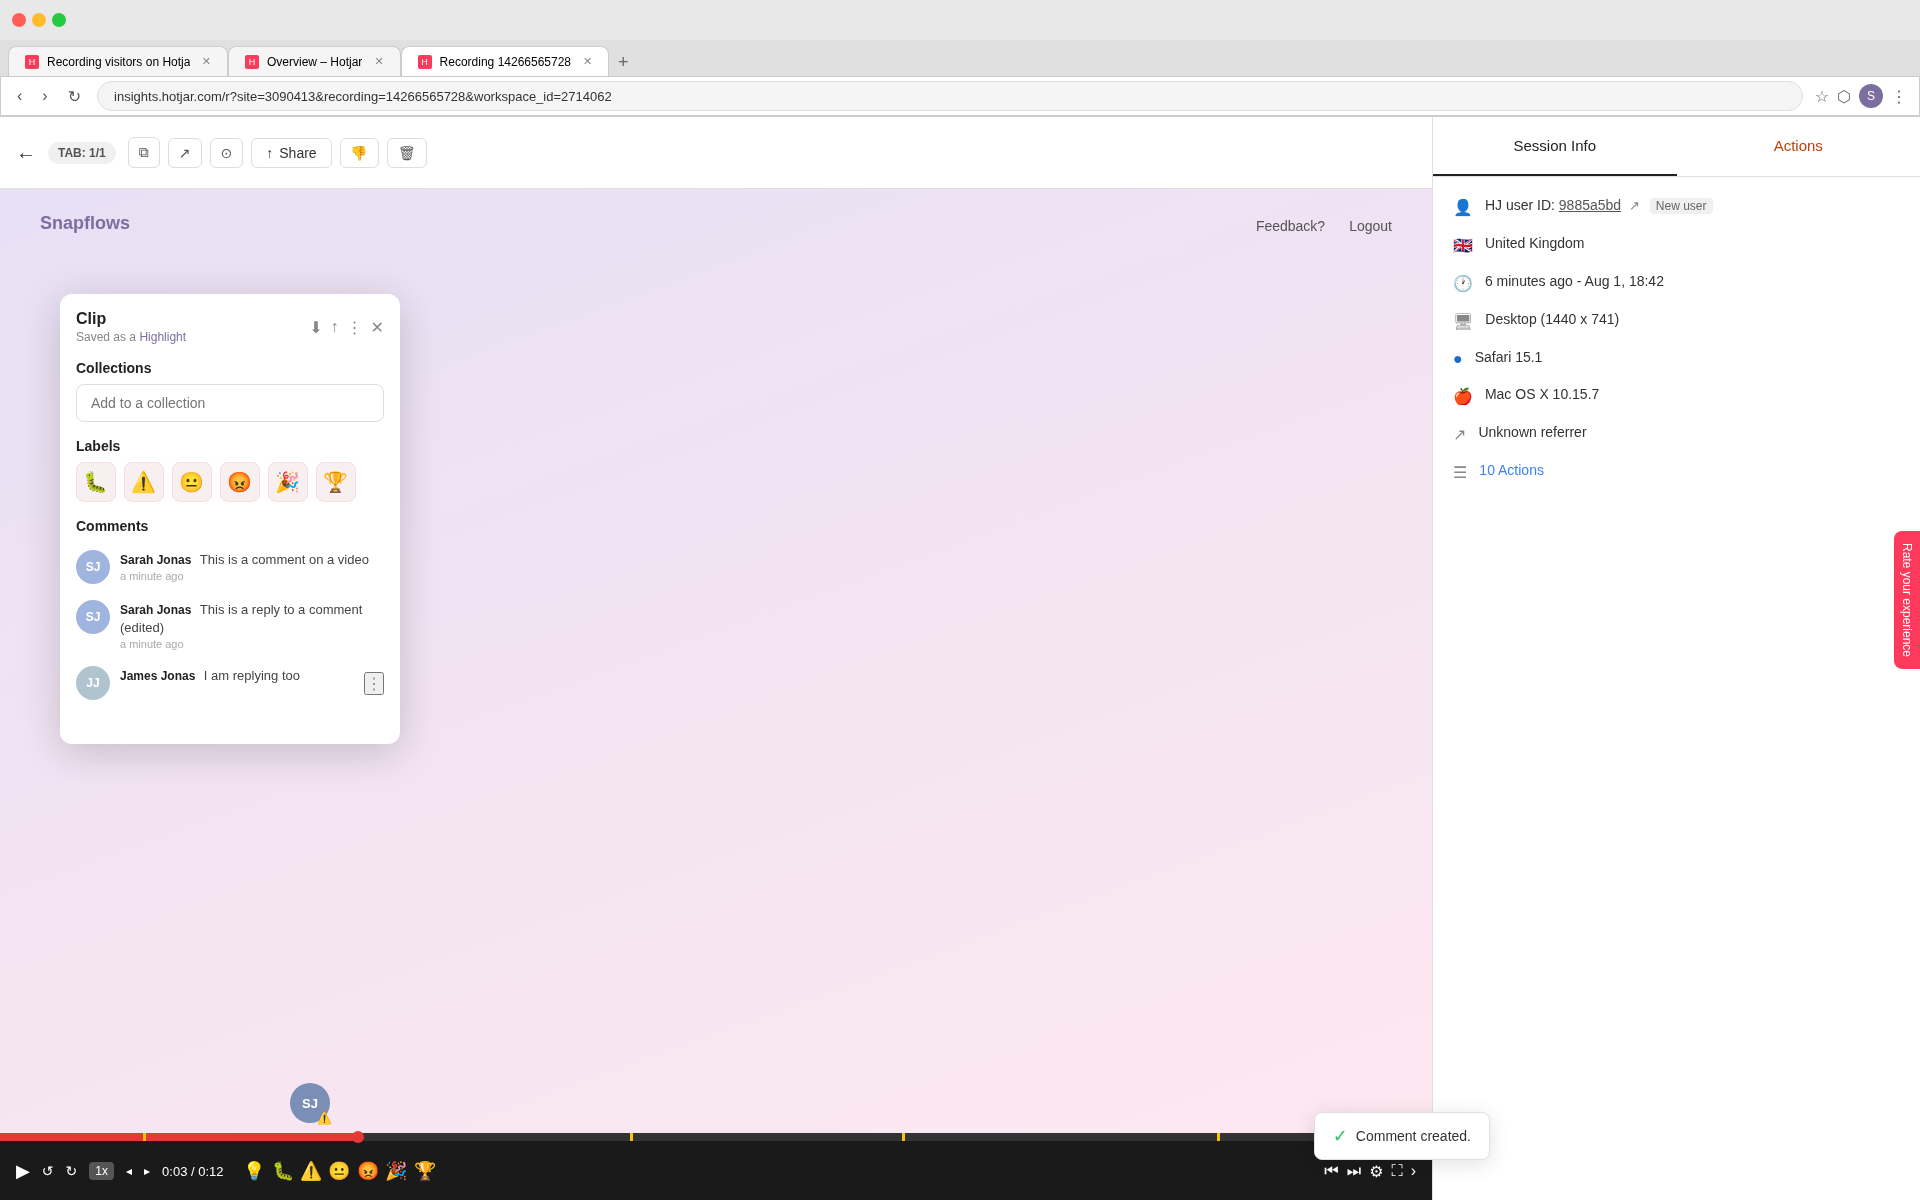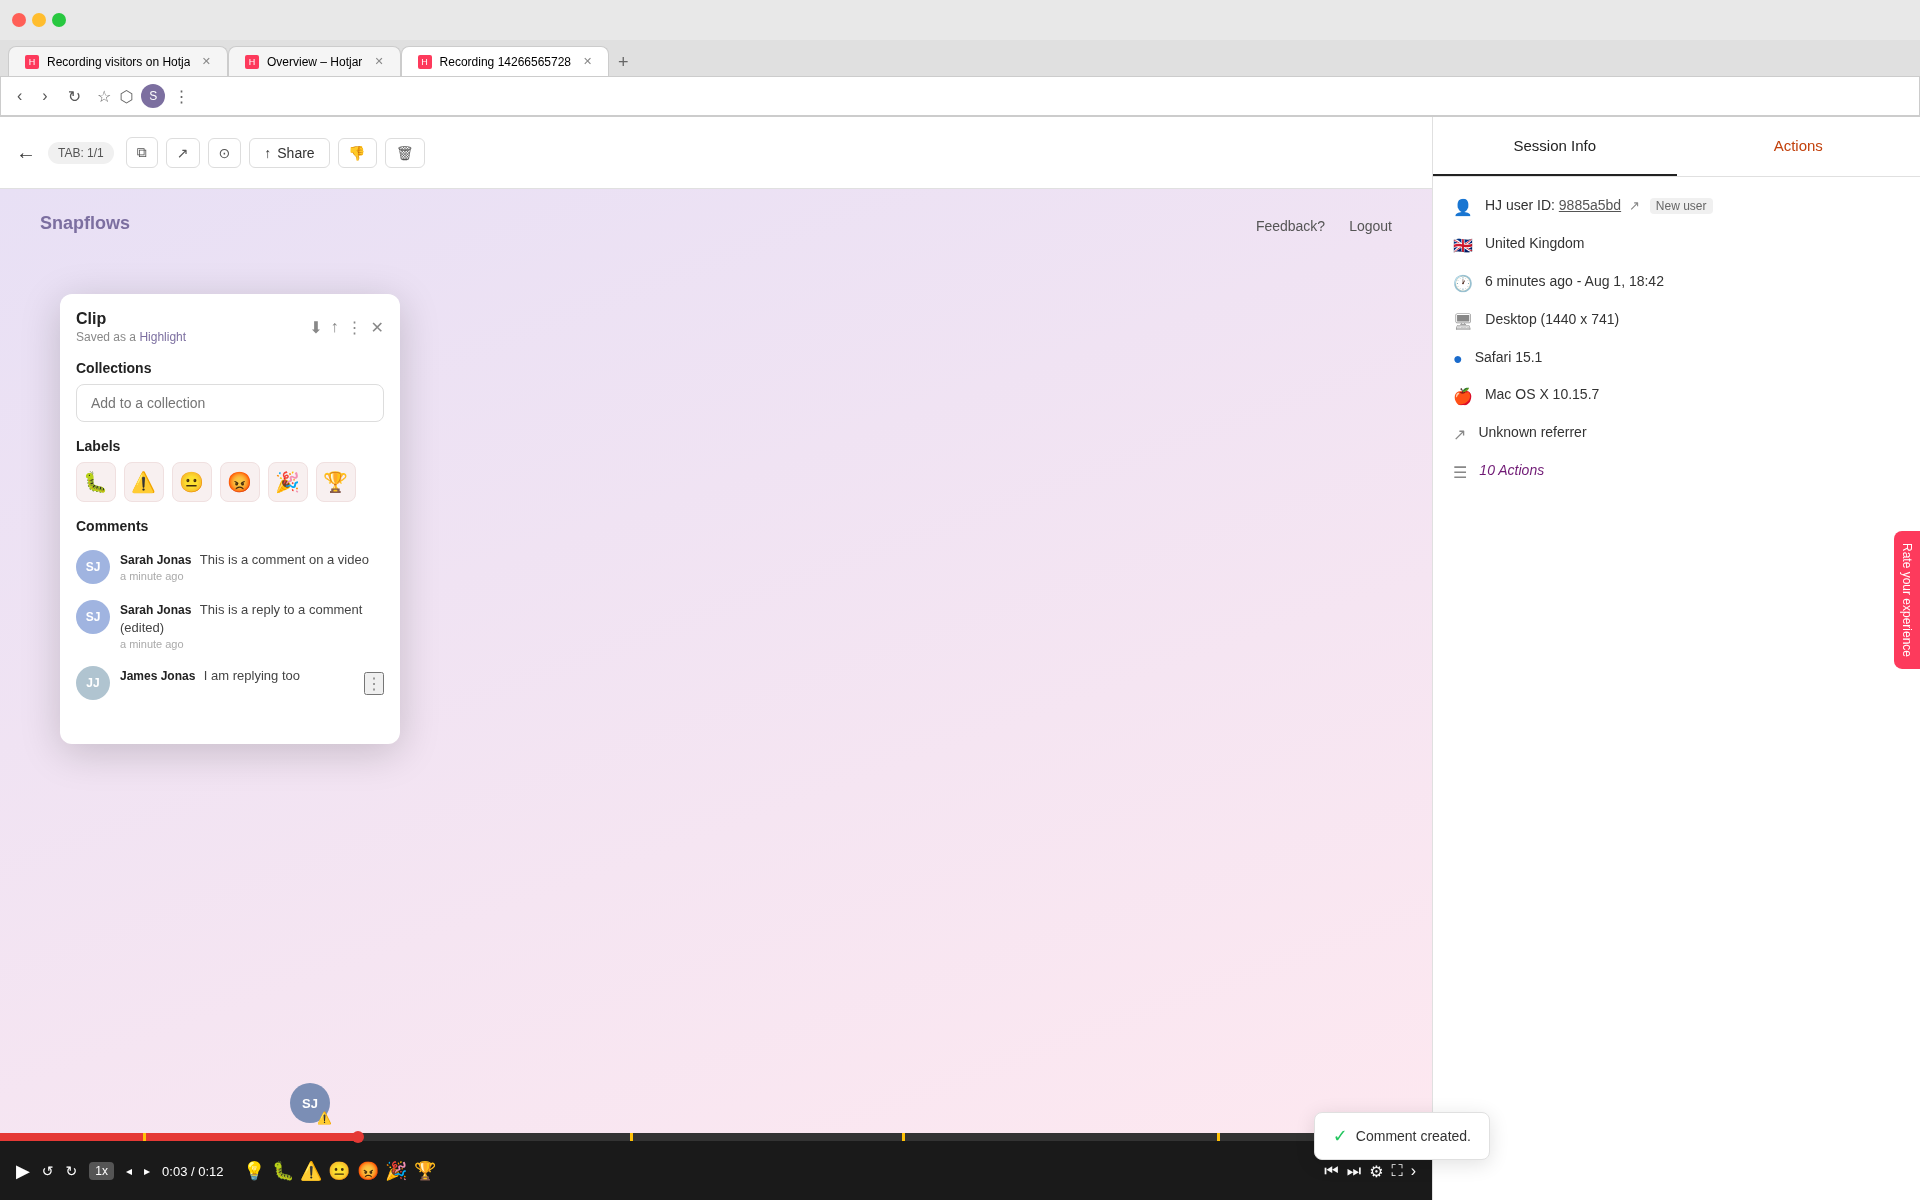--- a/index.html
+++ b/index.html
@@ -30,21 +30,21 @@
 
     
     .main-layout { display: flex; width: 1920px; height: calc(1200px - 116px); }
 
     
     .player-area { flex: 1; display: flex; flex-direction: column; background: #f8f5f5; position: relative; }
 
     
     .recording-header { background: #fff; border-bottom: 1px solid #e0e0e0; height: 72px; display: flex; align-items: center; padding: 0 16px; gap: 12px; }
     .back-btn { background: none; border: none; cursor: pointer; font-size: 20px; color: #333; }
-    .tab-indicator { background: #f0f0f0; border-radius: 12px; padding: 4px 10px; font-size: 12px; color: #555; }
+    .tab-indicator { background: #f0f0f0; border-radius: 12px; padding: 4px 10px; font-size: 12px; color: #555; font-weight: bold; }
     .rec-url { flex: 1; color: #555; font-size: 13px; border: 1px solid #e0e0e0; border-radius: 4px; padding: 4px 10px; background: #fafafa; }
     .header-actions { display: flex; gap: 8px; align-items: center; }
     .header-btn { background: none; border: 1px solid #ddd; border-radius: 6px; padding: 6px 10px; cursor: pointer; font-size: 14px; color: #555; }
     .share-btn { background: #fff; border: 1px solid #ddd; border-radius: 6px; padding: 6px 14px; cursor: pointer; font-size: 14px; color: #333; display: flex; align-items: center; gap: 6px; }
 
     
     .content-viewport { flex: 1; position: relative; overflow: hidden; background: linear-gradient(135deg, #f0e8f5 0%, #fce8f0 50%, #f5e8ec 100%); }
 
     
     .snapflows-page { position: absolute; top: 0; left: 0; right: 0; bottom: 0; background: linear-gradient(160deg, #e8e0f5 0%, #fde8f0 100%); }
@@ -107,21 +107,21 @@
     .sidebar { width: 488px; background: #fff; border-left: 1px solid #e0e0e0; display: flex; flex-direction: column; }
     .sidebar-tabs { display: flex; border-bottom: 1px solid #e0e0e0; }
     .sidebar-tab { flex: 1; padding: 20px 16px; text-align: center; font-size: 15px; color: #c2410c; cursor: pointer; border-bottom: 2px solid transparent; }
     .sidebar-tab.active { color: #222; border-bottom-color: #222; font-weight: 500; }
     .sidebar-content { padding: 20px; flex: 1; overflow-y: auto; }
     .info-row { display: flex; align-items: flex-start; gap: 12px; margin-bottom: 18px; }
     .info-icon { font-size: 16px; color: #888; flex-shrink: 0; margin-top: 1px; }
     .info-text { font-size: 14px; color: #333; }
     .info-link { color: #555; text-decoration: underline; cursor: pointer; }
     .info-badge { background: #f0f0f0; border-radius: 4px; padding: 1px 6px; font-size: 12px; color: #666; margin-left: 6px; }
-    .actions-link { color: #701a75; cursor: pointer; display: flex; align-items: center; gap: 4px; font-style: italic; }
+    .actions-link { color: #3b82f6; cursor: pointer; display: flex; align-items: center; gap: 4px; }
 
     
     .rate-sidebar { position: fixed; right: 0; top: 50%; transform: translateY(-50%); background: #fd3a5c; color: #fff; padding: 12px 6px; border-radius: 8px 0 0 8px; writing-mode: vertical-rl; font-size: 12px; cursor: pointer; }
 
     
     .toast { position: fixed; bottom: 40px; right: 430px; background: #fff; border: 1px solid #e0e0e0; border-radius: 8px; padding: 12px 18px; display: flex; align-items: center; gap: 8px; font-size: 14px; color: #333; box-shadow: 0 4px 20px rgba(0,0,0,0.12); }
     .toast-icon { color: #22c55e; font-size: 18px; }
 
     
     .video-arrow-svg { position: absolute; top: 0; left: 0; width: 100%; height: 100%; }
@@ -152,20 +152,23 @@
       <div class="tab-favicon recording">H</div>
       <span style="font-size:12px;overflow:hidden;white-space:nowrap;max-width:150px;">Recording 14266565728</span>
       <span class="tab-close">✕</span>
     </div>
     <div class="tab-new">+</div>
   </div>
   <div class="address-bar">
     <button class="nav-btn">‹</button>
     <button class="nav-btn">›</button>
     <button class="nav-btn">↻</button>
+    <div class="url-bar">
+      <span style="font-size:13px;color:#333;">insights.hotjar.com/r?site=3090413&amp;recording=14266565728&amp;workspace_id=2714062</span>
+    </div>
     <div class="addr-actions">
       <span class="addr-icon">☆</span>
       <span class="addr-icon">⬡</span>
       <span class="addr-icon" style="background:#7c6fa0;color:#fff;border-radius:50%;width:24px;height:24px;display:flex;align-items:center;justify-content:center;font-size:12px;">S</span>
       <span class="addr-icon">⋮</span>
     </div>
   </div>
 </div>
 
 <div class="main-layout">

